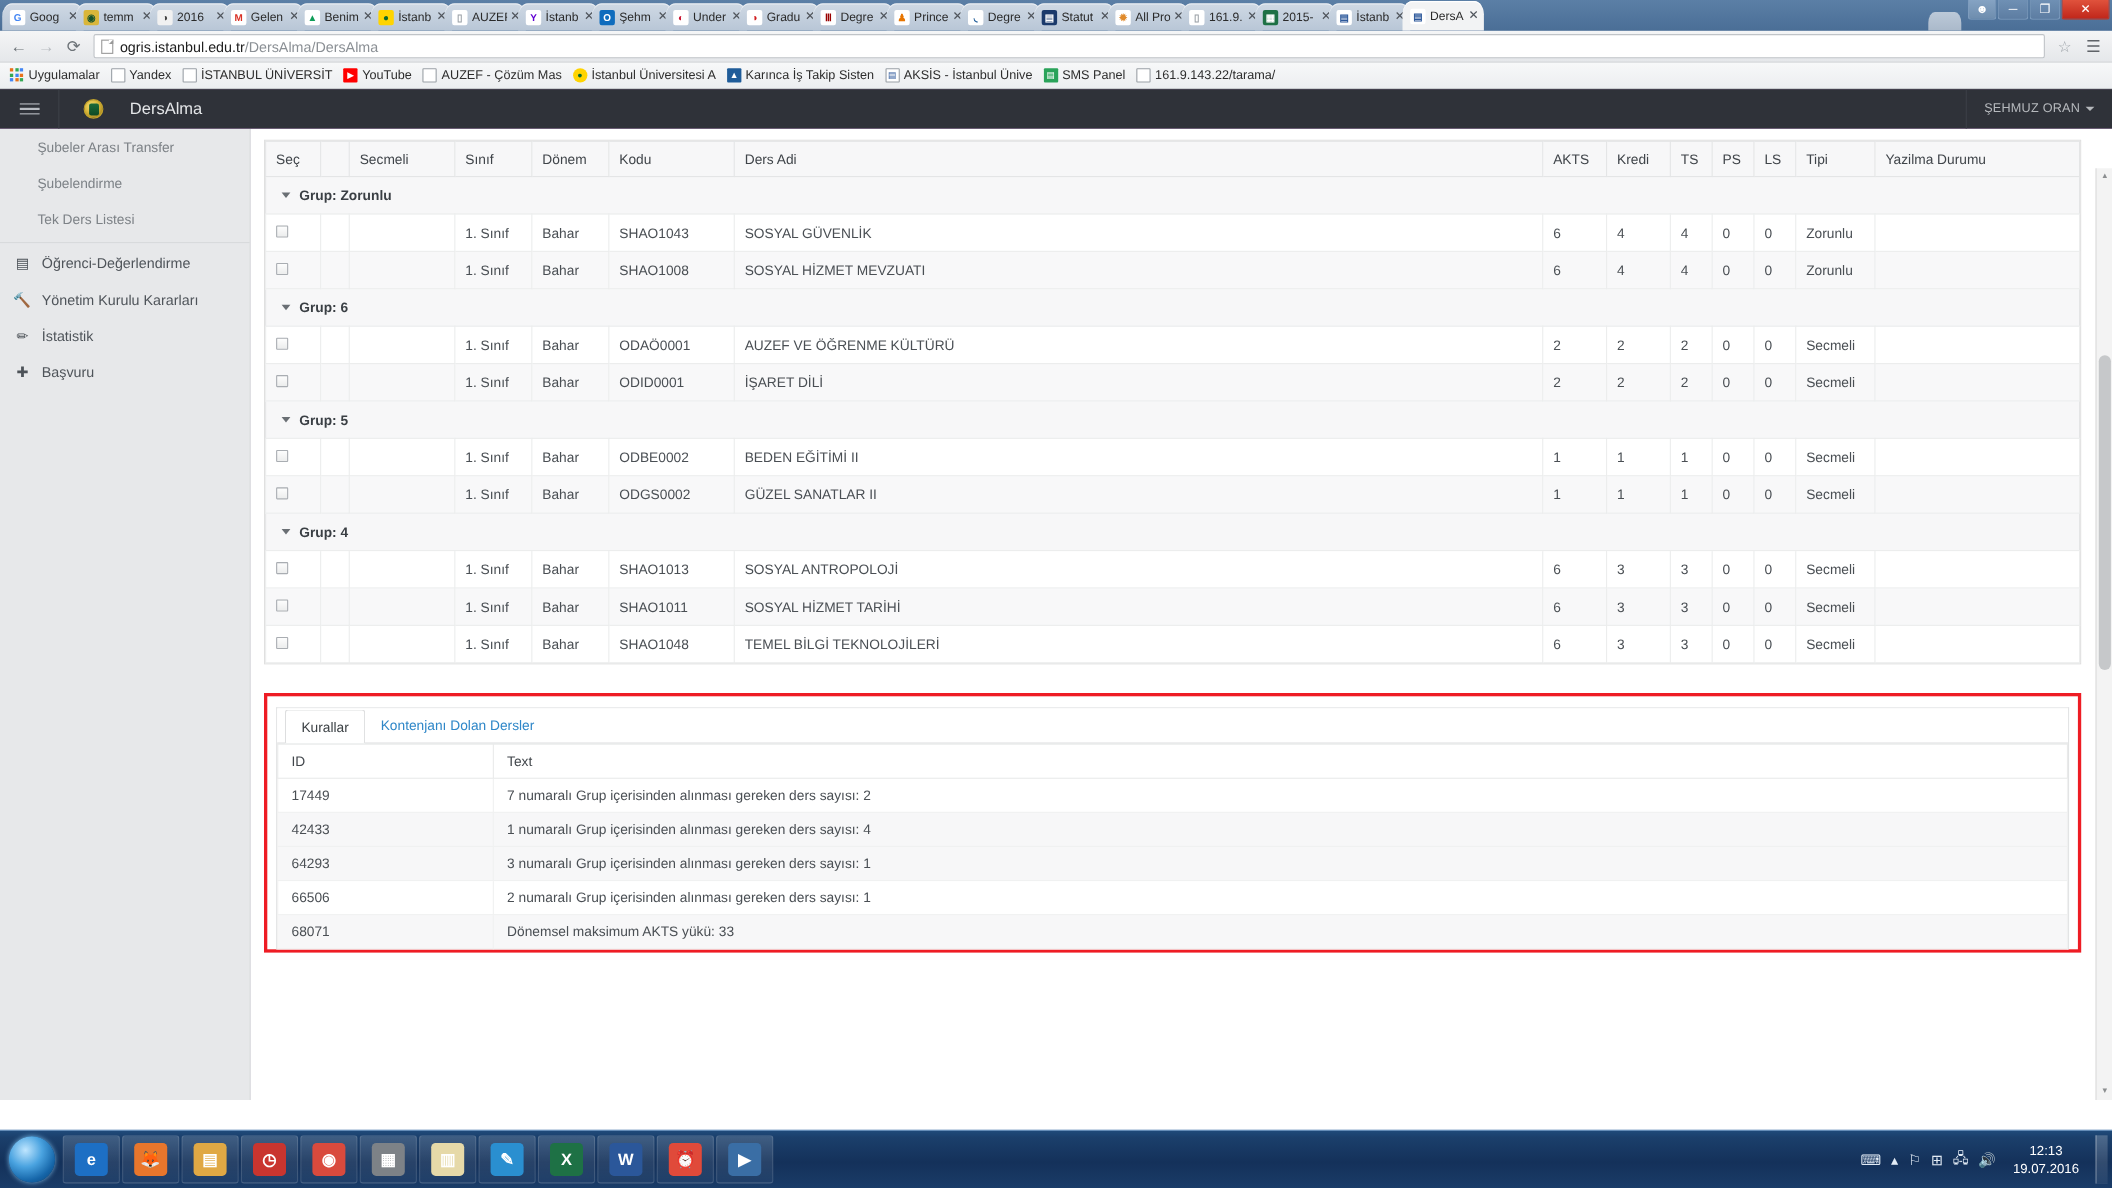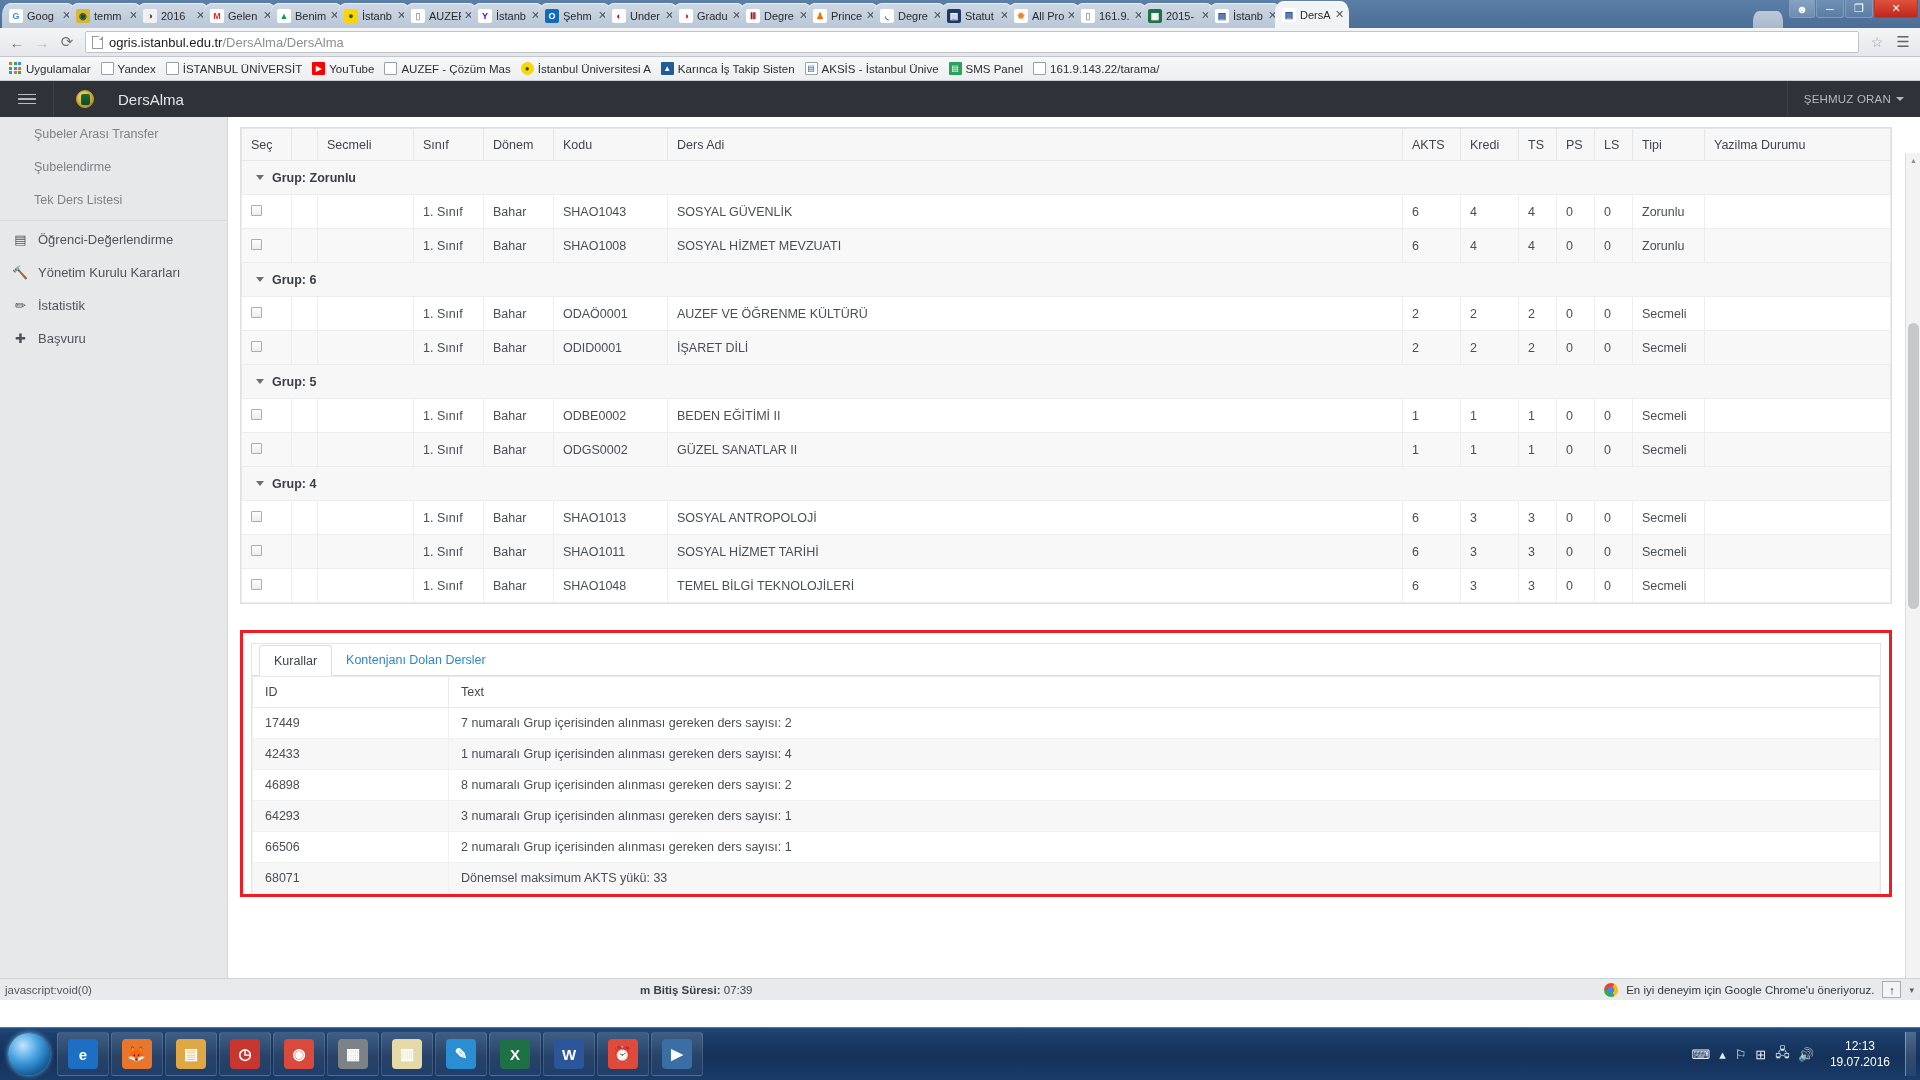--- a/index.html
+++ b/index.html
@@ -833,24 +833,20 @@
                 </thead>
                 <tbody id="rules-body">
                     <tr class="">
                       <td>17449</td>
                       <td>7 numaralı Grup içerisinden alınması gereken ders sayısı: 2</td>
                     </tr>
                     <tr class="alt">
                       <td>42433</td>
                       <td>1 numaralı Grup içerisinden alınması gereken ders sayısı: 4</td>
                     </tr>
-                    <tr class="">
-                      <td>46898</td>
-                      <td>8 numaralı Grup içerisinden alınması gereken ders sayısı: 2</td>
-                    </tr>
                     <tr class="alt">
                       <td>64293</td>
                       <td>3 numaralı Grup içerisinden alınması gereken ders sayısı: 1</td>
                     </tr>
                     <tr class="">
                       <td>66506</td>
                       <td>2 numaralı Grup içerisinden alınması gereken ders sayısı: 1</td>
                     </tr>
                     <tr class="alt">
                       <td>68071</td>
@@ -864,33 +860,20 @@
         </div>
 
         <div id="page-scroll">
           <div class="sb-arrow" style="top:0;">▲</div>
           <div class="thumb"></div>
           <div class="sb-arrow" style="bottom:0;">▼</div>
         </div>
       </div>
     </div>
 
-    <div id="statusline">
-      <div id="status-left">javascript:void(0)</div>
-      <div id="status-mid">
-        <b>m Bitiş Süresi:</b>
-        <span>07:39</span>
-      </div>
-      <div id="status-right">
-        <span id="chrome-promo-icon"></span>
-        <span>En iyi deneyim için Google Chrome'u öneriyoruz.</span>
-        <span id="promo-up">↑</span>
-        <span id="promo-caret">▾</span>
-      </div>
-    </div>
   </div>
 </div>
 
 <div id="taskbar">
   <div id="start">
     <div class="orb"></div>
   </div>
   <div id="tb-apps" style="display:flex;align-items:center;">
       <div class="tbapp">
         <div class="ico" style="background: rgb(29, 111, 196);">e</div>

